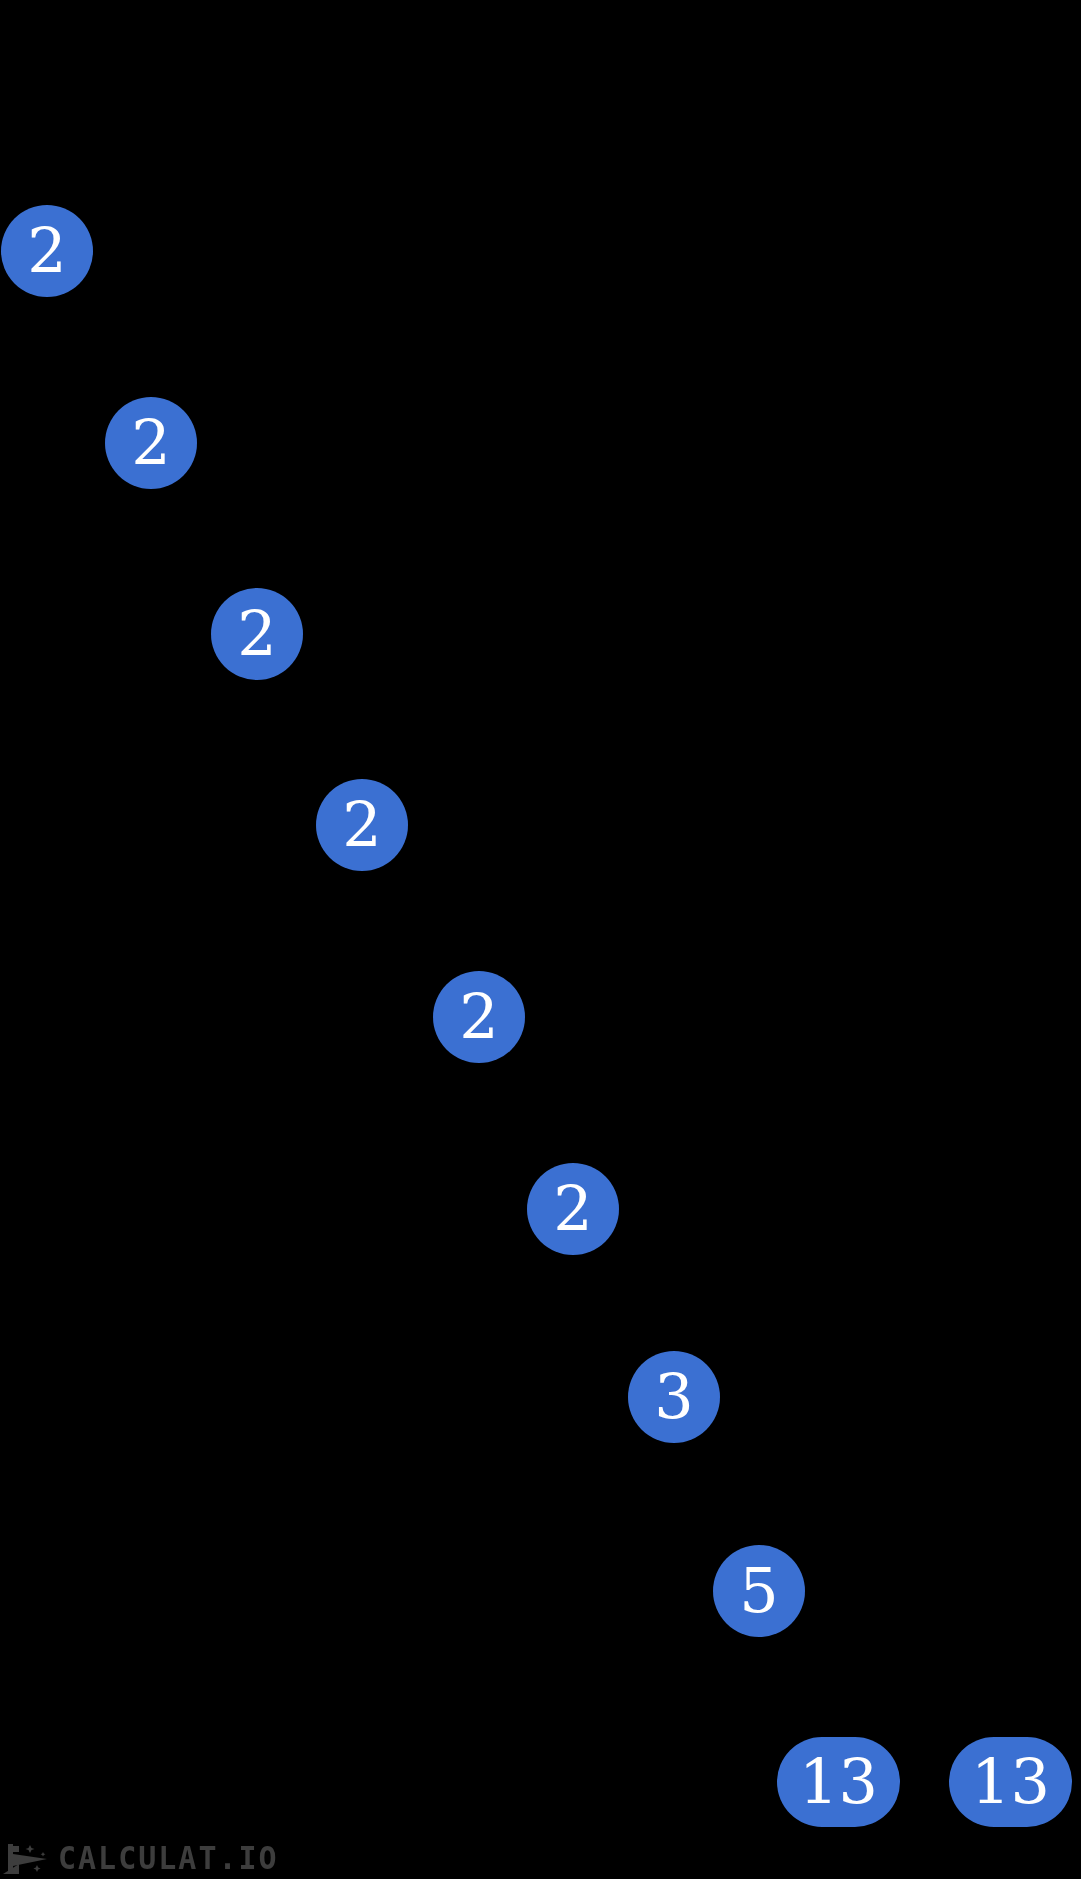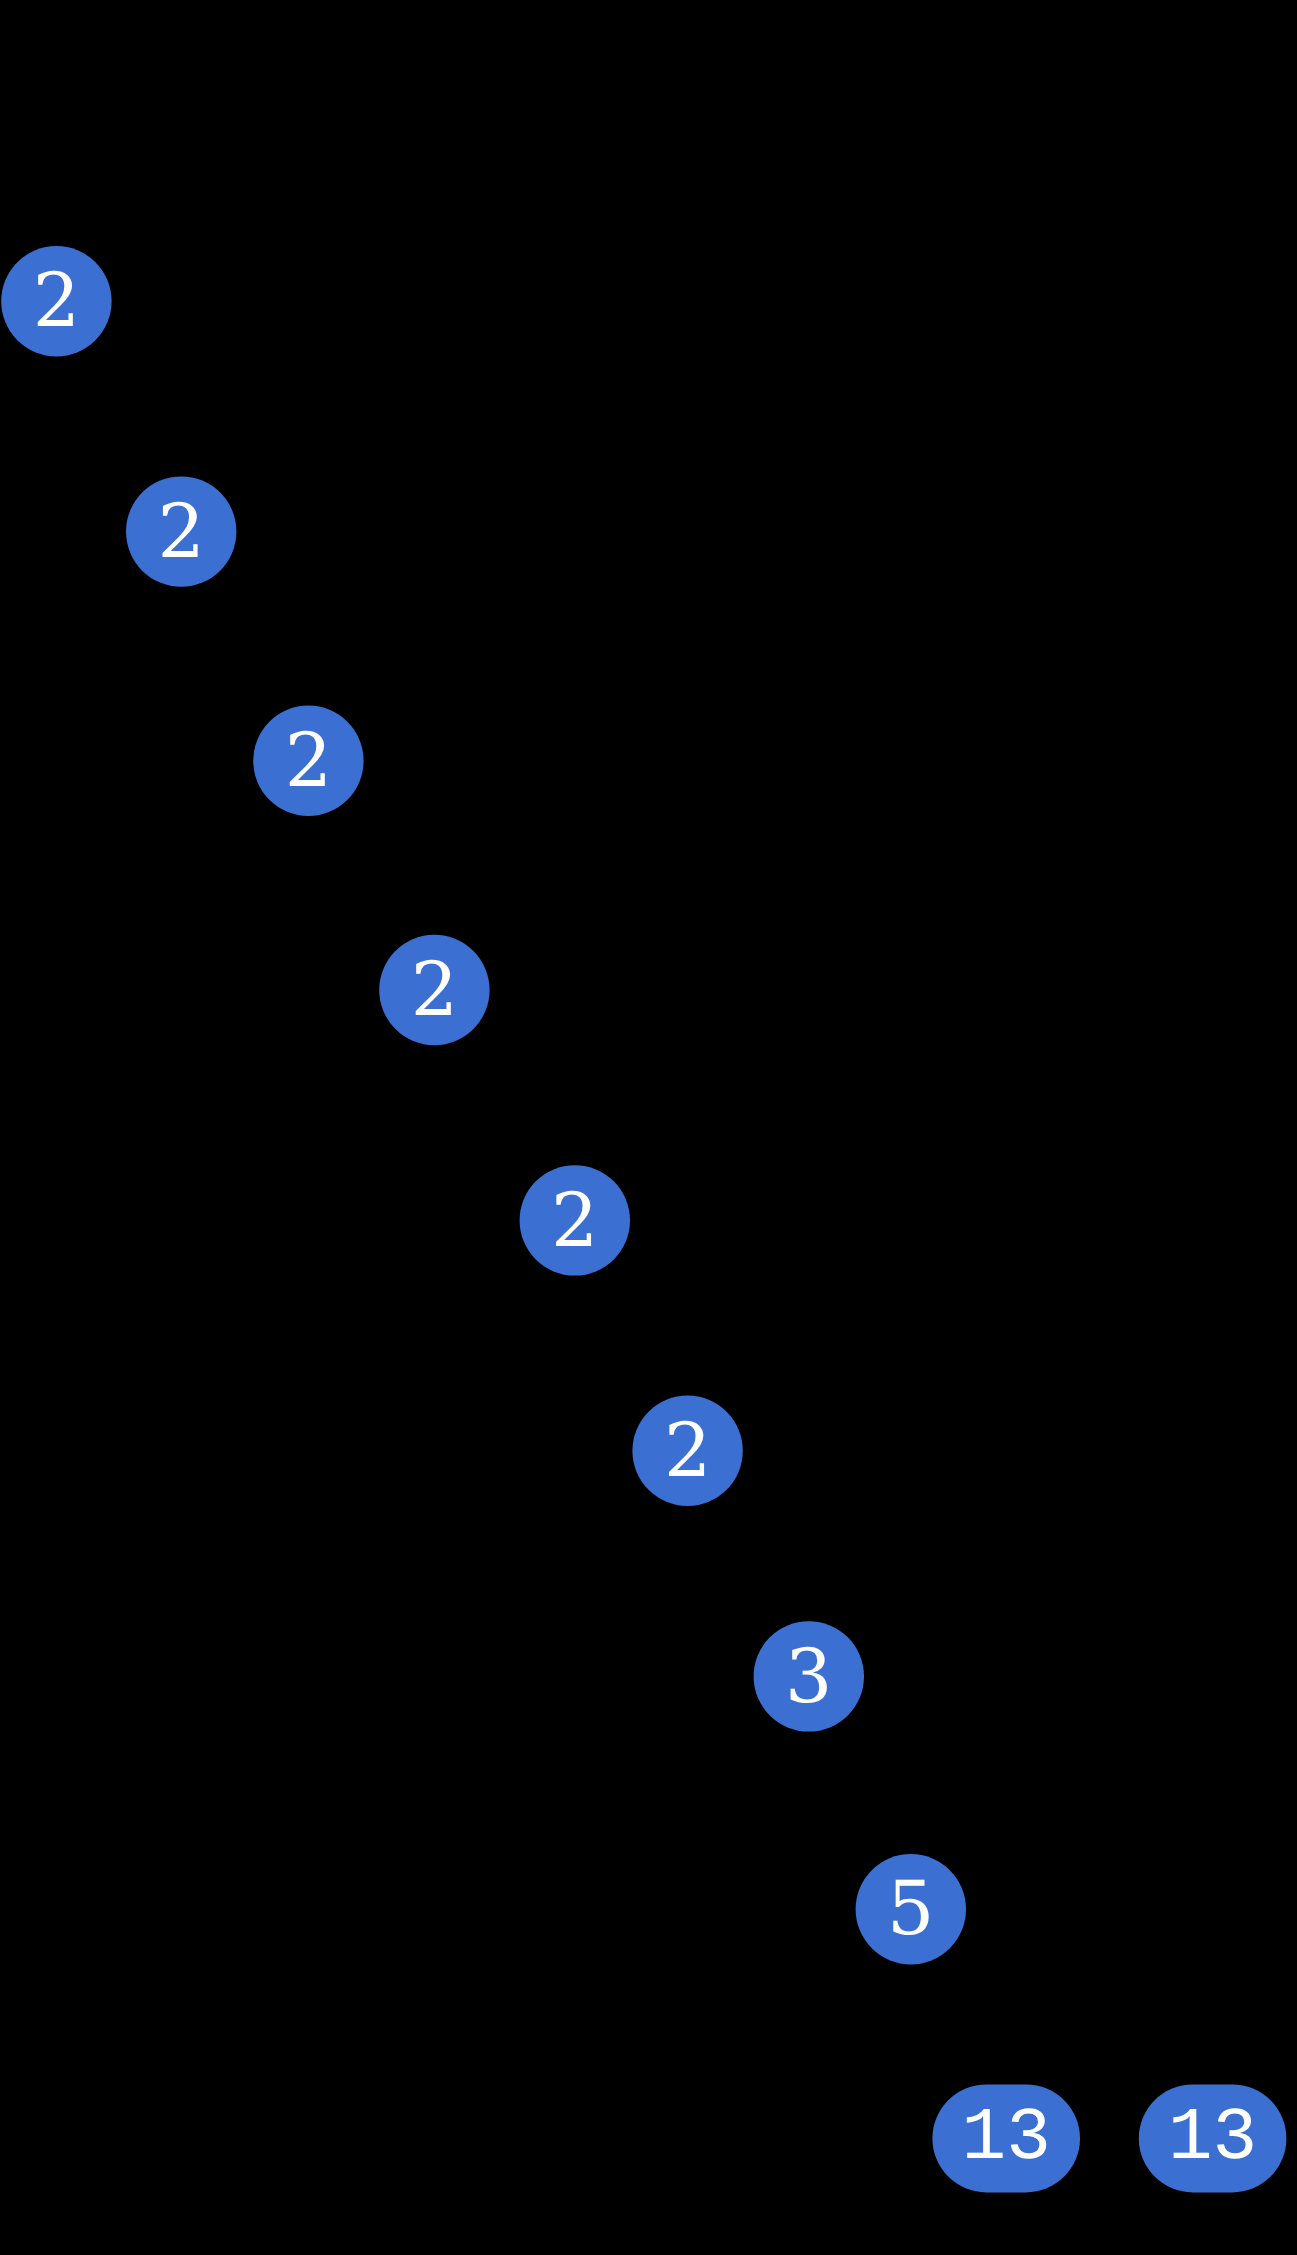--- a/index.html
+++ b/index.html
@@ -23,21 +23,21 @@
     position: absolute;
     display: flex;
     align-items: center;
     justify-content: center;
     font-family: "DejaVu Serif", serif;
     font-size: 62px;
     line-height: 1;
     user-select: none;
   }
   .node.circle { border-radius: 50%; }
-  .node.pill   { border-radius: 46px; font-family: Liberation Mono, monospace; }
+  .node.pill   { border-radius: 46px; }
   .watermark {
     position: absolute;
     left: 3px;
     top: 1841px;
     height: 36px;
     display: flex;
     align-items: center;
     gap: 7px;
   }
   .watermark .logo-icon {
@@ -53,20 +53,37 @@
     line-height: 1;
     transform: scaleY(1.05);
     white-space: nowrap;
   }
 </style>
 </head>
 <body style="background: rgb(0, 0, 0);">
 
 <div class="stage" style="background: rgb(0, 0, 0);">
 
+  <div class="watermark" style="color: rgb(61, 61, 61);">
+    <svg class="logo-icon" viewBox="0 0 48 35" xmlns="http://www.w3.org/2000/svg" fill="currentColor">
+
+      <rect x="5" y="2" width="5" height="28"></rect>
+
+      <rect x="10" y="4" width="6" height="6"></rect>
+
+      <polygon points="0,32 16,22 16,32"></polygon>
+
+      <polygon points="10,12 44,17 10,24"></polygon>
+
+      <polygon points="27,3 28.5,6 31.5,7 28.5,8 27,11 25.5,8 22.5,7 25.5,6"></polygon>
+      <polygon points="34,23 35.2,25.4 37.6,26.5 35.2,27.6 34,30 32.8,27.6 30.4,26.5 32.8,25.4"></polygon>
+      <polygon points="40,10 40.8,11.6 42.4,12.3 40.8,13 40,14.6 39.2,13 37.6,12.3 39.2,11.6"></polygon>
+    </svg>
+    <span class="wm-text">CALCULAT.IO</span>
+  </div>
 
 <div class="node circle" style="left: 1px; top: 205px; width: 92px; height: 92px; background: rgb(59, 112, 210); color: rgb(255, 255, 255);">2</div>
     <div class="node circle" style="left: 105px; top: 397px; width: 92px; height: 92px; background: rgb(59, 112, 210); color: rgb(255, 255, 255);">2</div>
     <div class="node circle" style="left: 211px; top: 588px; width: 92px; height: 92px; background: rgb(59, 112, 210); color: rgb(255, 255, 255);">2</div>
     <div class="node circle" style="left: 316px; top: 779px; width: 92px; height: 92px; background: rgb(59, 112, 210); color: rgb(255, 255, 255);">2</div>
     <div class="node circle" style="left: 433px; top: 971px; width: 92px; height: 92px; background: rgb(59, 112, 210); color: rgb(255, 255, 255);">2</div>
     <div class="node circle" style="left: 527px; top: 1163px; width: 92px; height: 92px; background: rgb(59, 112, 210); color: rgb(255, 255, 255);">2</div>
     <div class="node circle" style="left: 628px; top: 1351px; width: 92px; height: 92px; background: rgb(59, 112, 210); color: rgb(255, 255, 255);">3</div>
     <div class="node circle" style="left: 713px; top: 1545px; width: 92px; height: 92px; background: rgb(59, 112, 210); color: rgb(255, 255, 255);">5</div>
     <div class="node pill" style="left: 777px; top: 1737px; width: 123px; height: 90px; background: rgb(59, 112, 210); color: rgb(255, 255, 255);">13</div>

